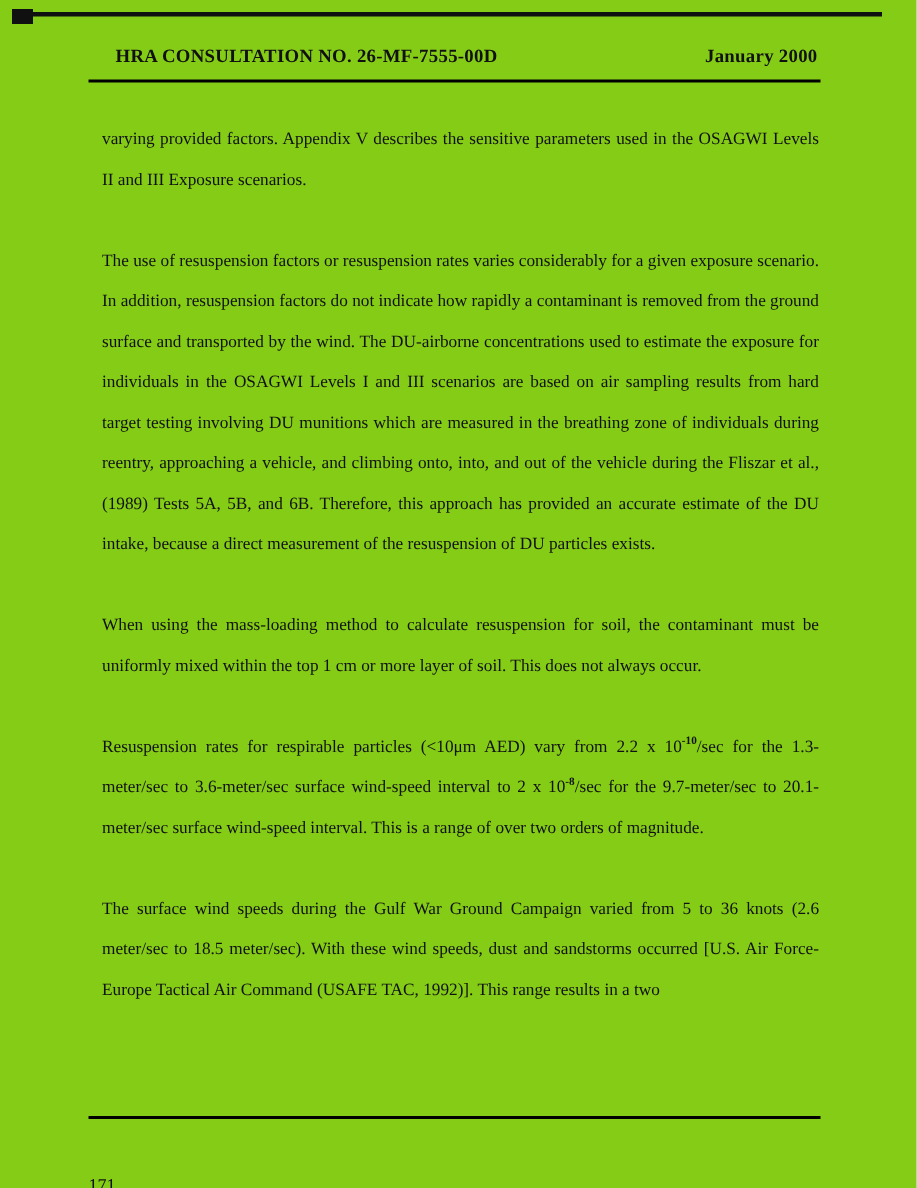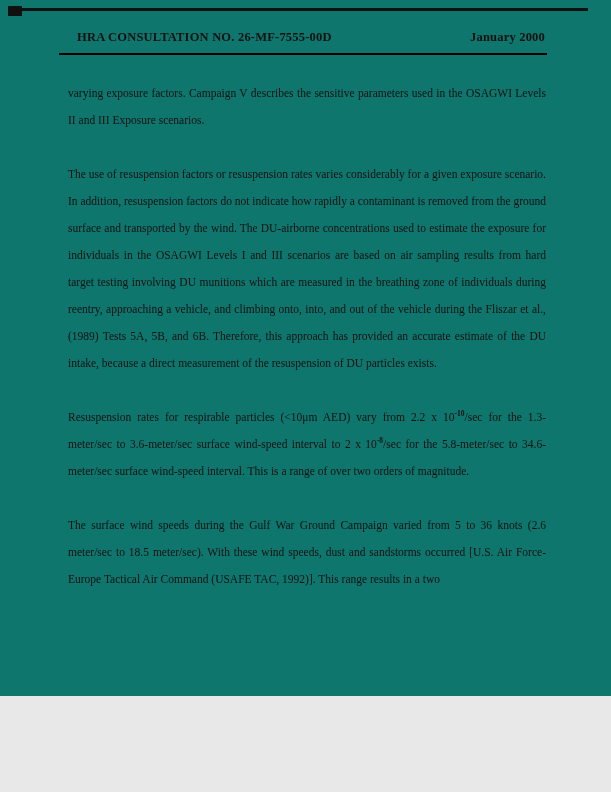--- a/index.html
+++ b/index.html
@@ -4,23 +4,23 @@
 <style>
   html, body {
     margin: 0;
     padding: 0;
     background: #e8e8e8;
     font-family: "Liberation Serif", "DejaVu Serif", serif;
   }
   .page {
     position: relative;
     width: 611px;
-    height: 696px;
+    height: 792px;
     margin: 0 auto;
-    background: #0f766e;
+    background: #84cc16;
     color: #111;
     overflow: hidden;
   }
   .scan-line-top {
     position: absolute;
     top: 8px;
     left: 8px;
     width: 580px;
     height: 3px;
     background: #101010;
@@ -97,22 +97,23 @@
   <div class="scan-line-top"></div>
 
   <div class="header">
     <span class="header-left">HRA CONSULTATION NO. 26-MF-7555-00D</span>
     <span class="header-right">January 2000</span>
   </div>
 
   <div class="header-rule"></div>
 
   <div class="body-text">
-    <p class="para"><span>varying exposure factors.  Campaign V describes the sensitive parameters used in the OSAGWI Levels II and III Exposure scenarios.</span></p>
+    <p class="para"><span>varying provided factors.  Appendix V describes the sensitive parameters used in the OSAGWI Levels II and III Exposure scenarios.</span></p>
     <p class="para"><span>The use of resuspension factors or resuspension rates varies considerably for a given exposure scenario.  In addition, resuspension factors do not indicate how rapidly a contaminant is removed from the ground surface and transported by the wind.  The DU-airborne concentrations used to estimate the exposure for individuals in the OSAGWI Levels I and III scenarios are based on air sampling results from hard target testing involving DU munitions which are measured in the breathing zone of individuals during reentry, approaching a vehicle, and climbing onto, into, and out of the vehicle during the Fliszar et al., (1989) Tests 5A, 5B, and 6B.  Therefore, this approach has provided an accurate estimate of the DU intake, because a direct measurement of the resuspension of DU particles exists.</span></p>
-    <p class="para"><span>Resuspension rates for respirable particles (&lt;10μm AED) vary from 2.2 x 10</span><sup>-10</sup><span>/sec for the 1.3-meter/sec to 3.6-meter/sec surface wind-speed interval to 2 x 10</span><sup>-8</sup><span>/sec for the 5.8-meter/sec to 34.6-meter/sec surface wind-speed interval.  This is a range of over two orders of magnitude.</span></p>
+    <p class="para"><span>When using the mass-loading method to calculate resuspension for soil, the contaminant must be uniformly mixed within the top 1 cm or more layer of soil.  This does not always occur.</span></p>
+    <p class="para"><span>Resuspension rates for respirable particles (&lt;10μm AED) vary from 2.2 x 10</span><sup>-10</sup><span>/sec for the 1.3-meter/sec to 3.6-meter/sec surface wind-speed interval to 2 x 10</span><sup>-8</sup><span>/sec for the 9.7-meter/sec to 20.1-meter/sec surface wind-speed interval.  This is a range of over two orders of magnitude.</span></p>
     <p class="para"><span>The surface wind speeds during the Gulf War Ground Campaign varied from 5 to 36 knots (2.6 meter/sec to 18.5 meter/sec).  With these wind speeds, dust and sandstorms occurred [U.S. Air Force-Europe Tactical Air Command (USAFE TAC, 1992)].  This range results in a two</span></p>
   </div>
 
   <div class="footer-rule"></div>
   <div class="page-number">171</div>
 
 </div>
 
 </body></html>

